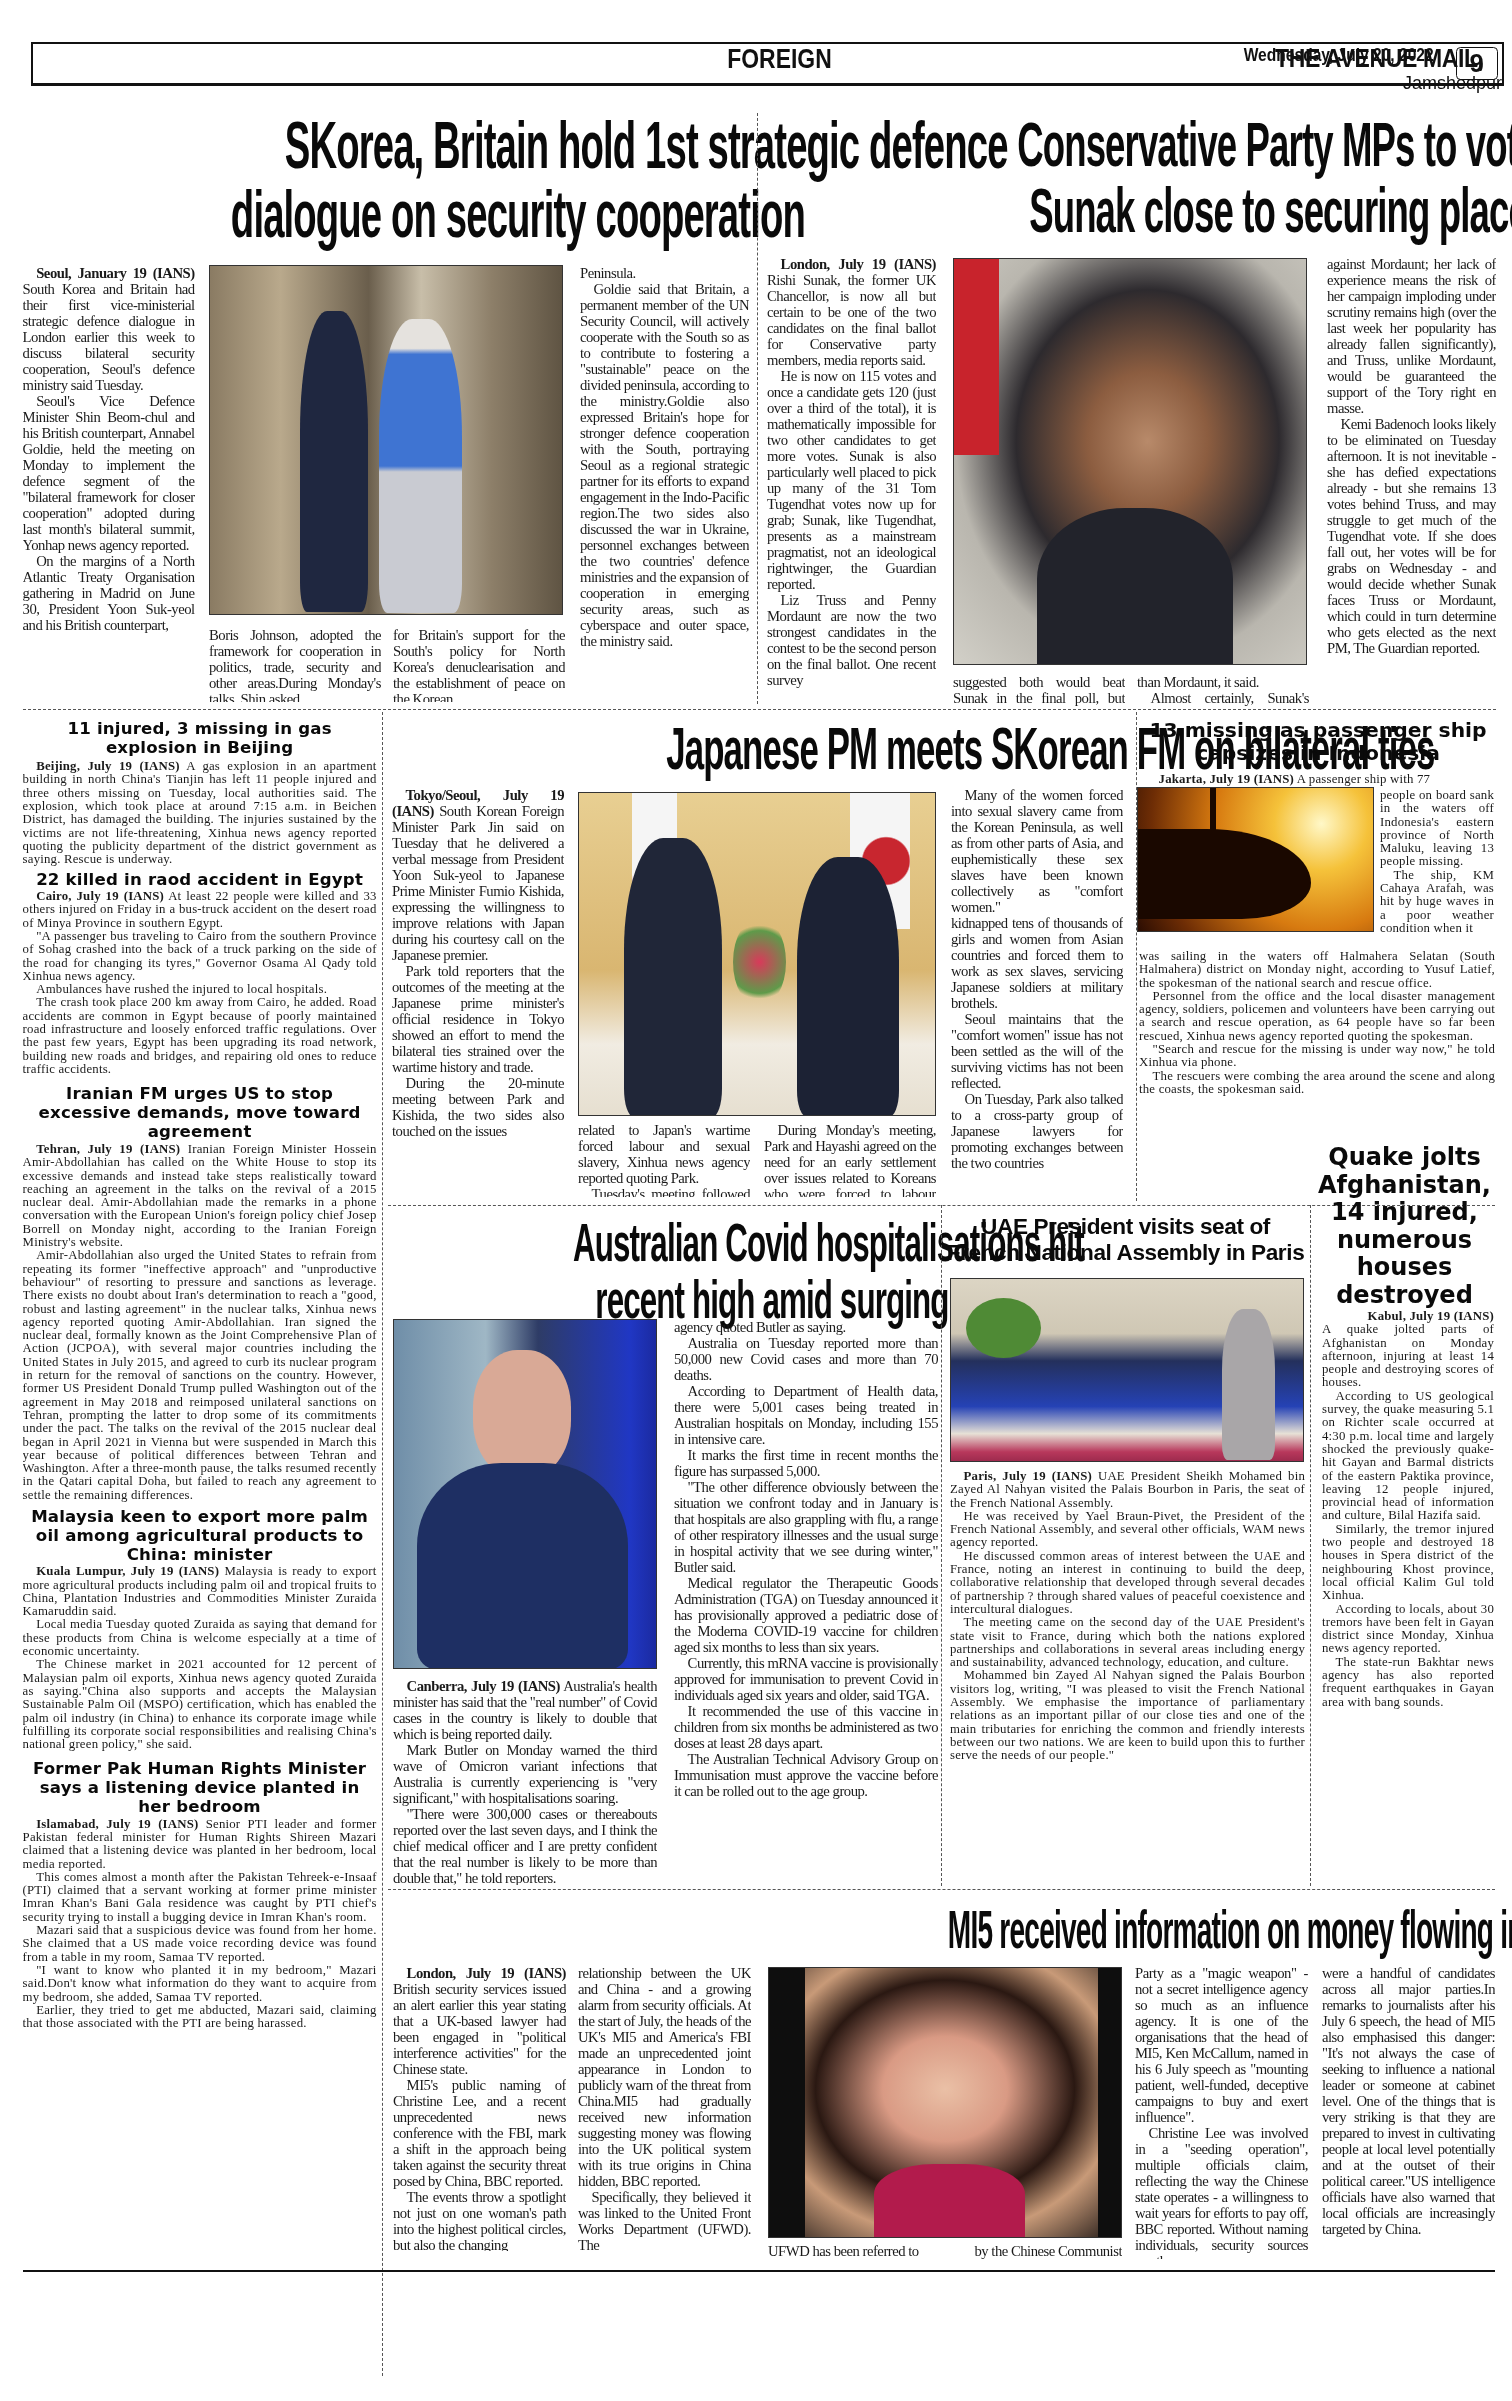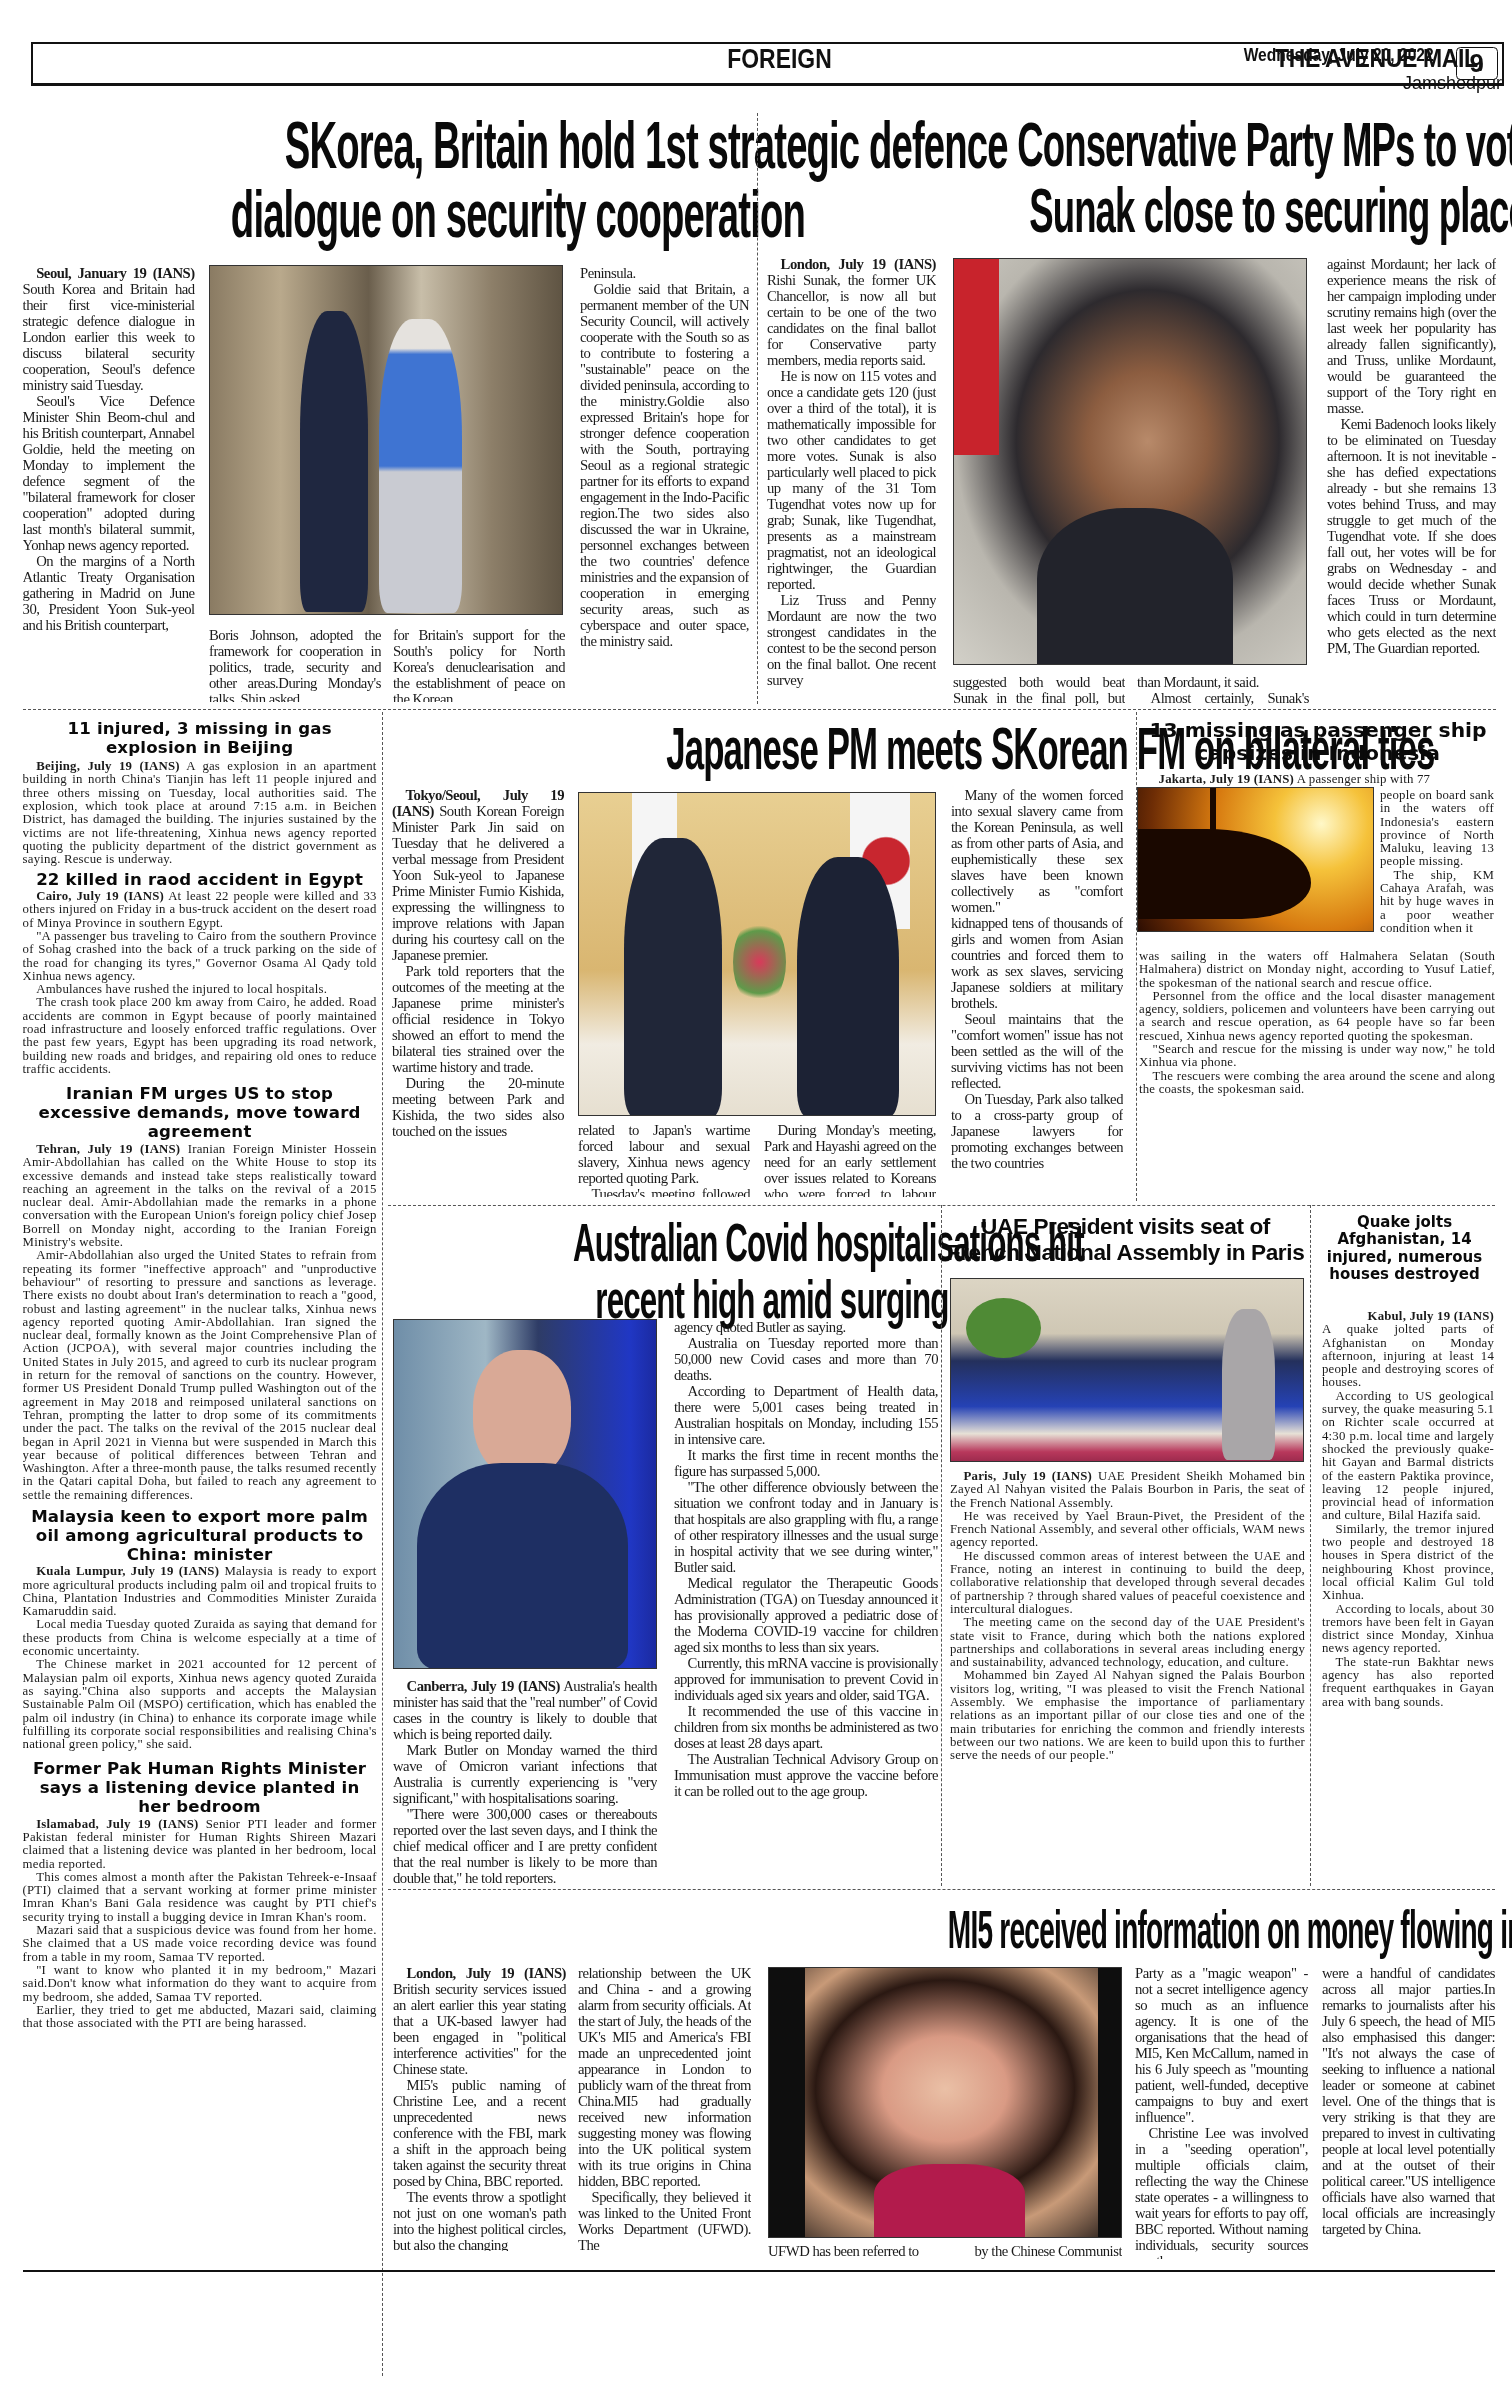--- a/index.html
+++ b/index.html
@@ -244,21 +244,21 @@
     <p>He was received by Yael Braun-Pivet, the President of the French National Assembly, and several other officials, WAM news agency reported.</p>
     <p>He discussed common areas of interest between the UAE and France, noting an interest in continuing to build the deep, collaborative relationship that developed through several decades of partnership ? through shared values of peaceful coexistence and intercultural dialogues.</p>
     <p>The meeting came on the second day of the UAE President's state visit to France, during which both the nations explored partnerships and collaborations in several areas including energy and sustainability, advanced technology, education, and culture.</p>
     <p>Mohammed bin Zayed Al Nahyan signed the Palais Bourbon visitors log, writing, "I was pleased to visit the French National Assembly. We emphasise the importance of parliamentary relations as an important pillar of our close ties and one of the main tributaries for enriching the common and friendly interests between our two nations. We are keen to build upon this to further serve the needs of our people."</p>
   </div>
 </div>
 
 <div class="divider-v" style="left:1310px; top:1205px; height:681px;"></div>
 
 <div>
-  <h2 class="abs hl-bold" style="left:1314px; top:1214px; width:181px; font-size:15px;">Quake jolts Afghanistan, 14 injured, numerous houses destroyed</h2>
+  <h2 class="abs hl-bold" style="left:1314px; top:1144px; width:181px; font-size:24px;">Quake jolts Afghanistan, 14 injured, numerous houses destroyed</h2>
   <div class="col wide" style="left:1322px; top:1310px; width:172px; height:576px;">
     <p style="text-align:right"><span class="dateline">Kabul, July 19 (IANS)</span></p>
     <p style="text-indent:0">A quake jolted parts of Afghanistan on Monday afternoon, injuring at least 14 people and destroying scores of houses.</p>
     <p>According to US geological survey, the quake measuring 5.1 on Richter scale occurred at 4:30 p.m. local time and largely shocked the previously quake-hit Gayan and Barmal districts of the eastern Paktika province, leaving 12 people injured, provincial head of information and culture, Bilal Hazifa said.</p>
     <p>Similarly, the tremor injured two people and destroyed 18 houses in Spera district of the neighbouring Khost province, local official Kalim Gul told Xinhua.</p>
     <p>According to locals, about 30 tremors have been felt in Gayan district since Monday, Xinhua news agency reported.</p>
     <p>The state-run Bakhtar news agency has also reported frequent earthquakes in Gayan area with bang sounds.</p>
   </div>
 </div>
 

